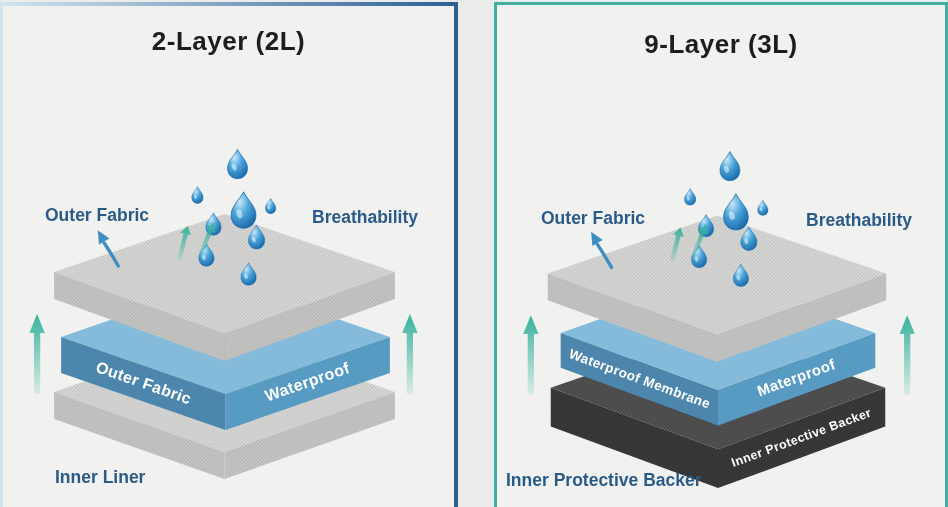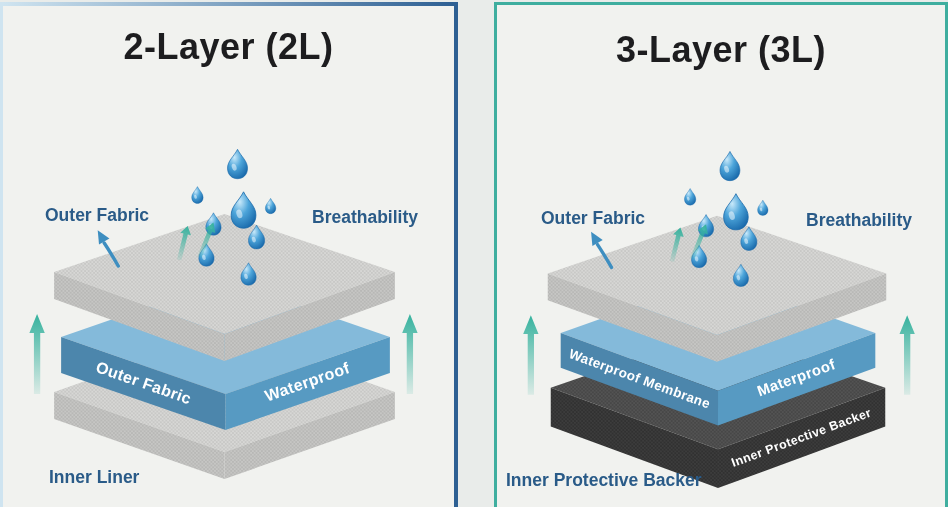--- a/index.html
+++ b/index.html
@@ -6,26 +6,26 @@
   body{
     width:948px;height:507px;position:relative;overflow:hidden;
     background:var(--background,#e9ecea);
     font-family:"Liberation Sans","DejaVu Sans",sans-serif;
   }
   .panel{position:absolute;top:2px;height:505px;background:var(--panel-bg,#f1f2ef);box-sizing:border-box;}
   .panel-left{left:0;width:458px;border-left:3px solid var(--border-blue-light,#cfe4f0);border-right:4px solid var(--border-blue-dark,#2e6093);}
   .panel-left .topbar{position:absolute;top:0;left:0;right:0;height:4px;
     background:linear-gradient(90deg,var(--border-blue-light,#cfe4f0),var(--border-blue-dark,#2e6093));}
   .panel-right{left:494px;width:454px;border:3px solid var(--border-teal,#3fae9f);border-bottom:none;}
-  .title{margin-top:24px;text-align:center;font-size:36px;font-weight:800;letter-spacing:.5px;color:var(--title-text,#1d1d1f);}
+  .title{margin-top:24px;text-align:center;font-size:26px;font-weight:800;letter-spacing:.5px;color:var(--title-text,#1d1d1f);}
   .diagram{position:absolute;left:0;top:0;width:100%;height:100%;}
   .lbl{position:absolute;font-size:17.5px;font-weight:700;color:var(--label-text,#2a5b88);white-space:nowrap;}
   .lbl.outer{left:42px;top:203px;}
   .lbl.breath{left:309px;top:205px;}
-  .lbl.bottom{left:46px;top:465px;}
+  .lbl.bottom{left:52px;top:465px;}
   .panel-right .lbl.outer{left:44px;}
   .panel-right .lbl.bottom{left:9px;}
   .facetext{fill:var(--layer-text,#ffffff);font-weight:700;letter-spacing:.4px;}
 </style>
 </head>
 <body>
 
 <svg width="0" height="0" style="position:absolute" aria-hidden="true">
   <defs>
     <pattern id="pgt" width="3.6" height="3.6" patternUnits="userSpaceOnUse">
@@ -117,21 +117,21 @@
       <polygon points="0,-9 6,4 -6,4" transform="translate(99,236) rotate(-30)" style="fill:var(--pointer-arrow-blue)"></polygon>
     </g>
   </svg>
 
   <div class="lbl outer">Outer Fabric</div>
   <div class="lbl breath">Breathability</div>
   <div class="lbl bottom">Inner Liner</div>
 </div>
 
 <div class="panel panel-right">
-  <div class="title">3-Layer (3L)</div>
+  <div class="title">9-Layer (3L)</div>
 
   <svg class="diagram" viewBox="0 0 450 505" preserveAspectRatio="none">
 
     <g>
       <polygon points="54,385 222,327 390,385 222,447" fill="url(#pdt)"></polygon>
       <polygon points="54,385 222,447 222,486 54,424" fill="url(#pds)"></polygon>
       <polygon points="222,447 390,385 390,424 222,486" fill="url(#pds)"></polygon>
       <text class="facetext" transform="translate(306,436) rotate(-20.2)" text-anchor="middle" dominant-baseline="middle" font-size="12.5">Inner Protective Backer</text>
     </g>
 

